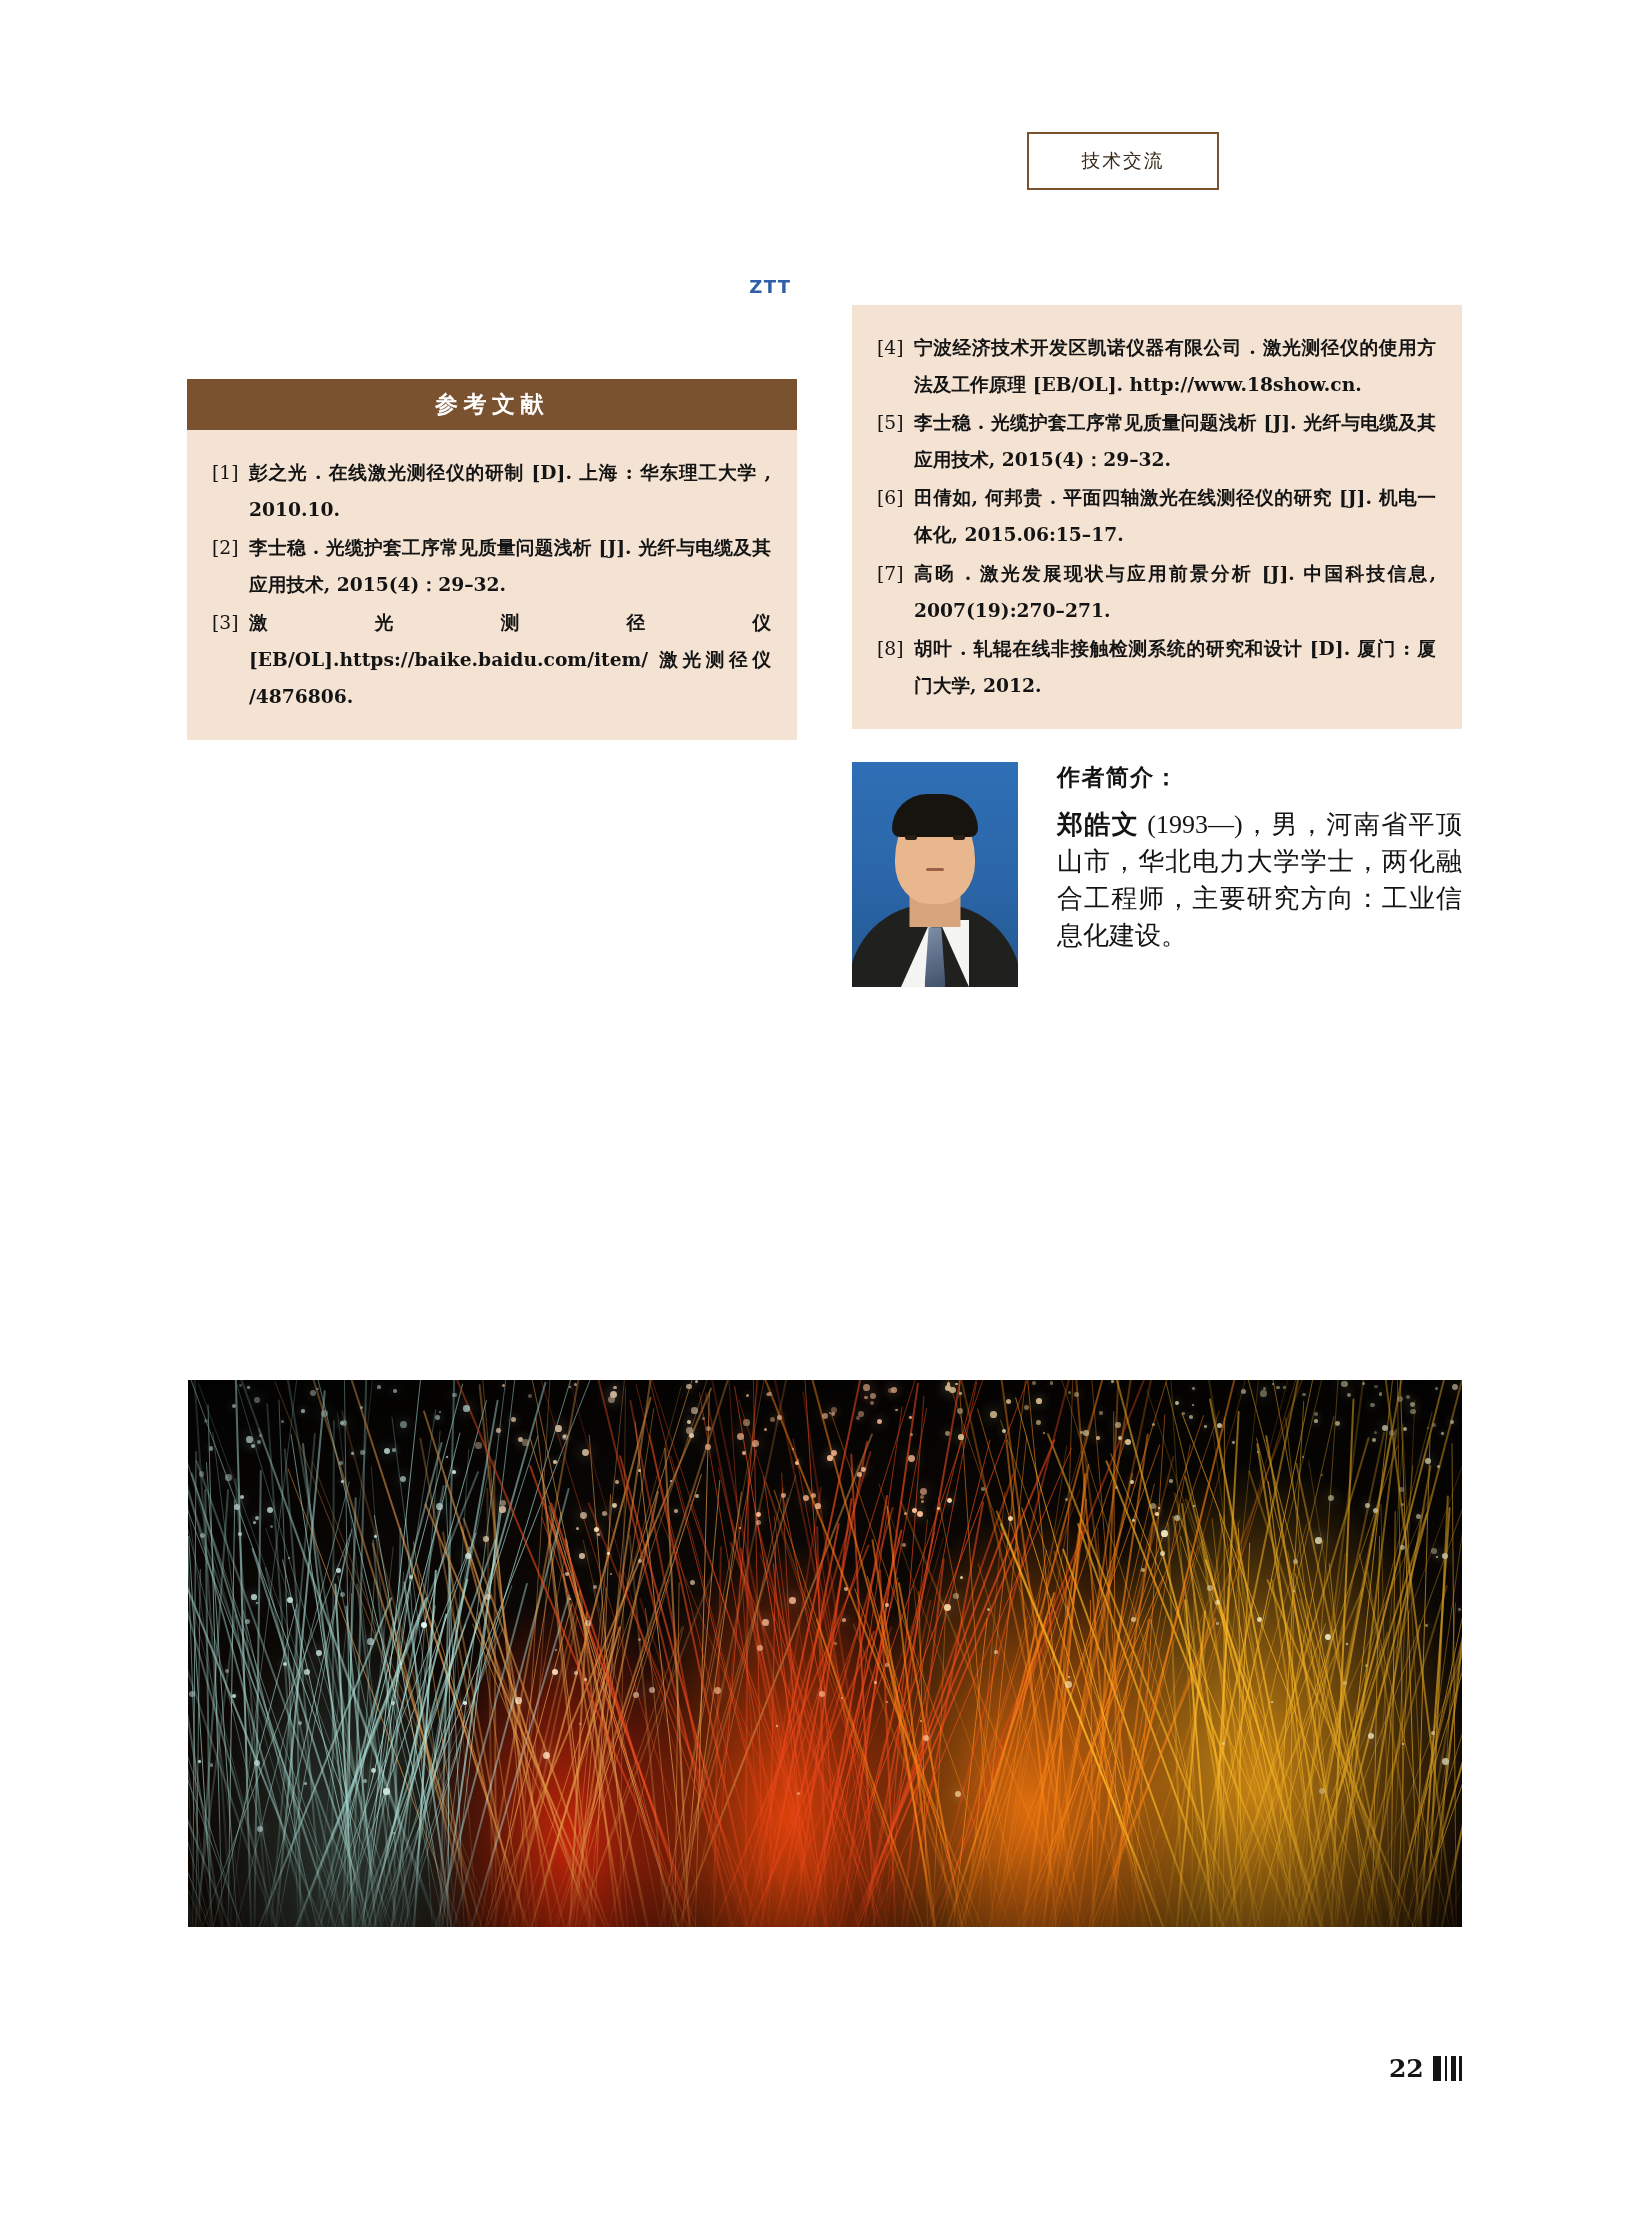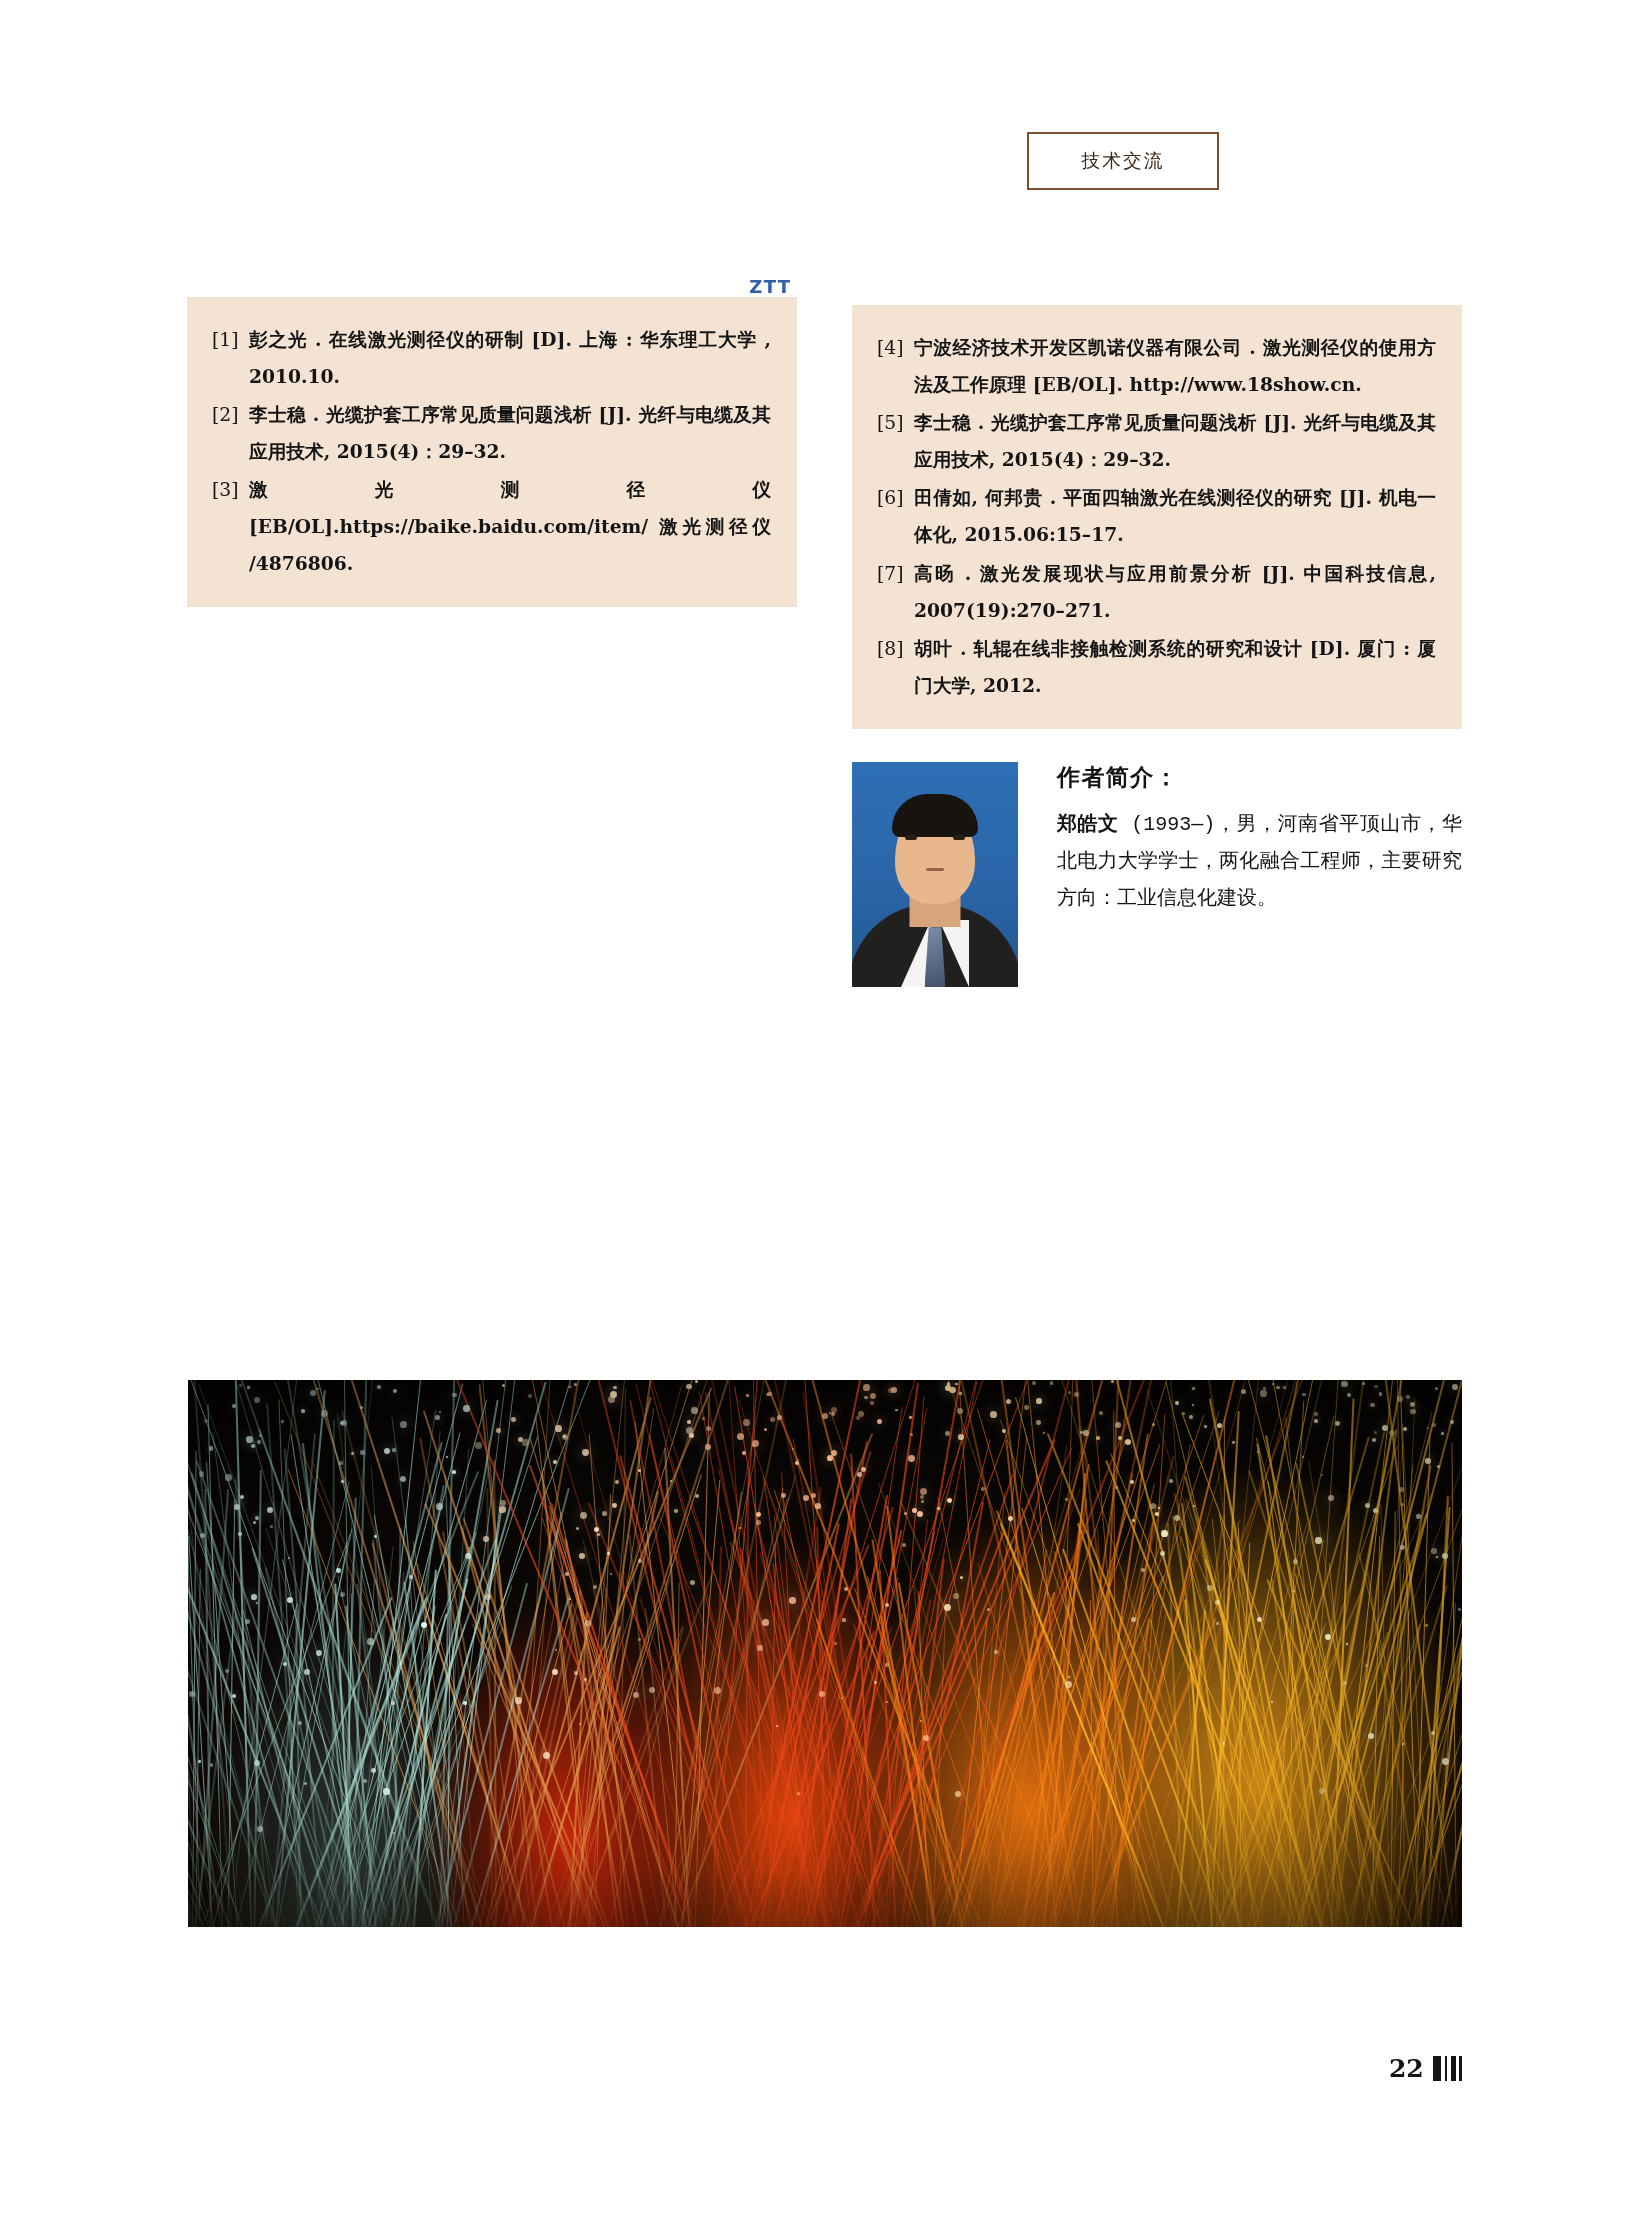--- a/index.html
+++ b/index.html
@@ -233,22 +233,22 @@
   }
   .author-title {
     font-family: "DejaVu Serif", serif;
     font-weight: bold;
     font-size: 23px;
     letter-spacing: 1.4px;
     color: #141414;
     margin-bottom: 12.5px;
   }
   .author-desc {
-    font-family: Liberation Mono, monospace;
-    font-size: 20px;
+    font-family: Liberation Serif, serif;
+    font-size: 26px;
     line-height: 37px;
     text-align: justify;
     text-justify: inter-ideograph;
     color: #141414;
   }
   .author-name {
     font-weight: bold;
   }
 
   
@@ -327,20 +327,23 @@
 <body>
 
 <div class="header">
   <div class="header-tag">技术交流</div>
 </div>
 
 <div class="col-left">
 
   <div class="ztt-mark">ZTT</div>
 
+  <div class="ref-bar">
+    <span class="ref-bar-title">参考文献</span>
+  </div>
 
   <div class="ref-box left-box">
     <div class="ref-item">
       <span class="ref-num">[1]</span>
       <span class="ref-text">彭之光 . 在线激光测径仪的研制 [D]. 上海 : 华东理工大学 , 2010.10.</span>
     </div>
     <div class="ref-item">
       <span class="ref-num">[2]</span>
       <span class="ref-text">李士稳 . 光缆护套工序常见质量问题浅析 [J]. 光纤与电缆及其应用技术, 2015(4)：29–32.</span>
     </div>

